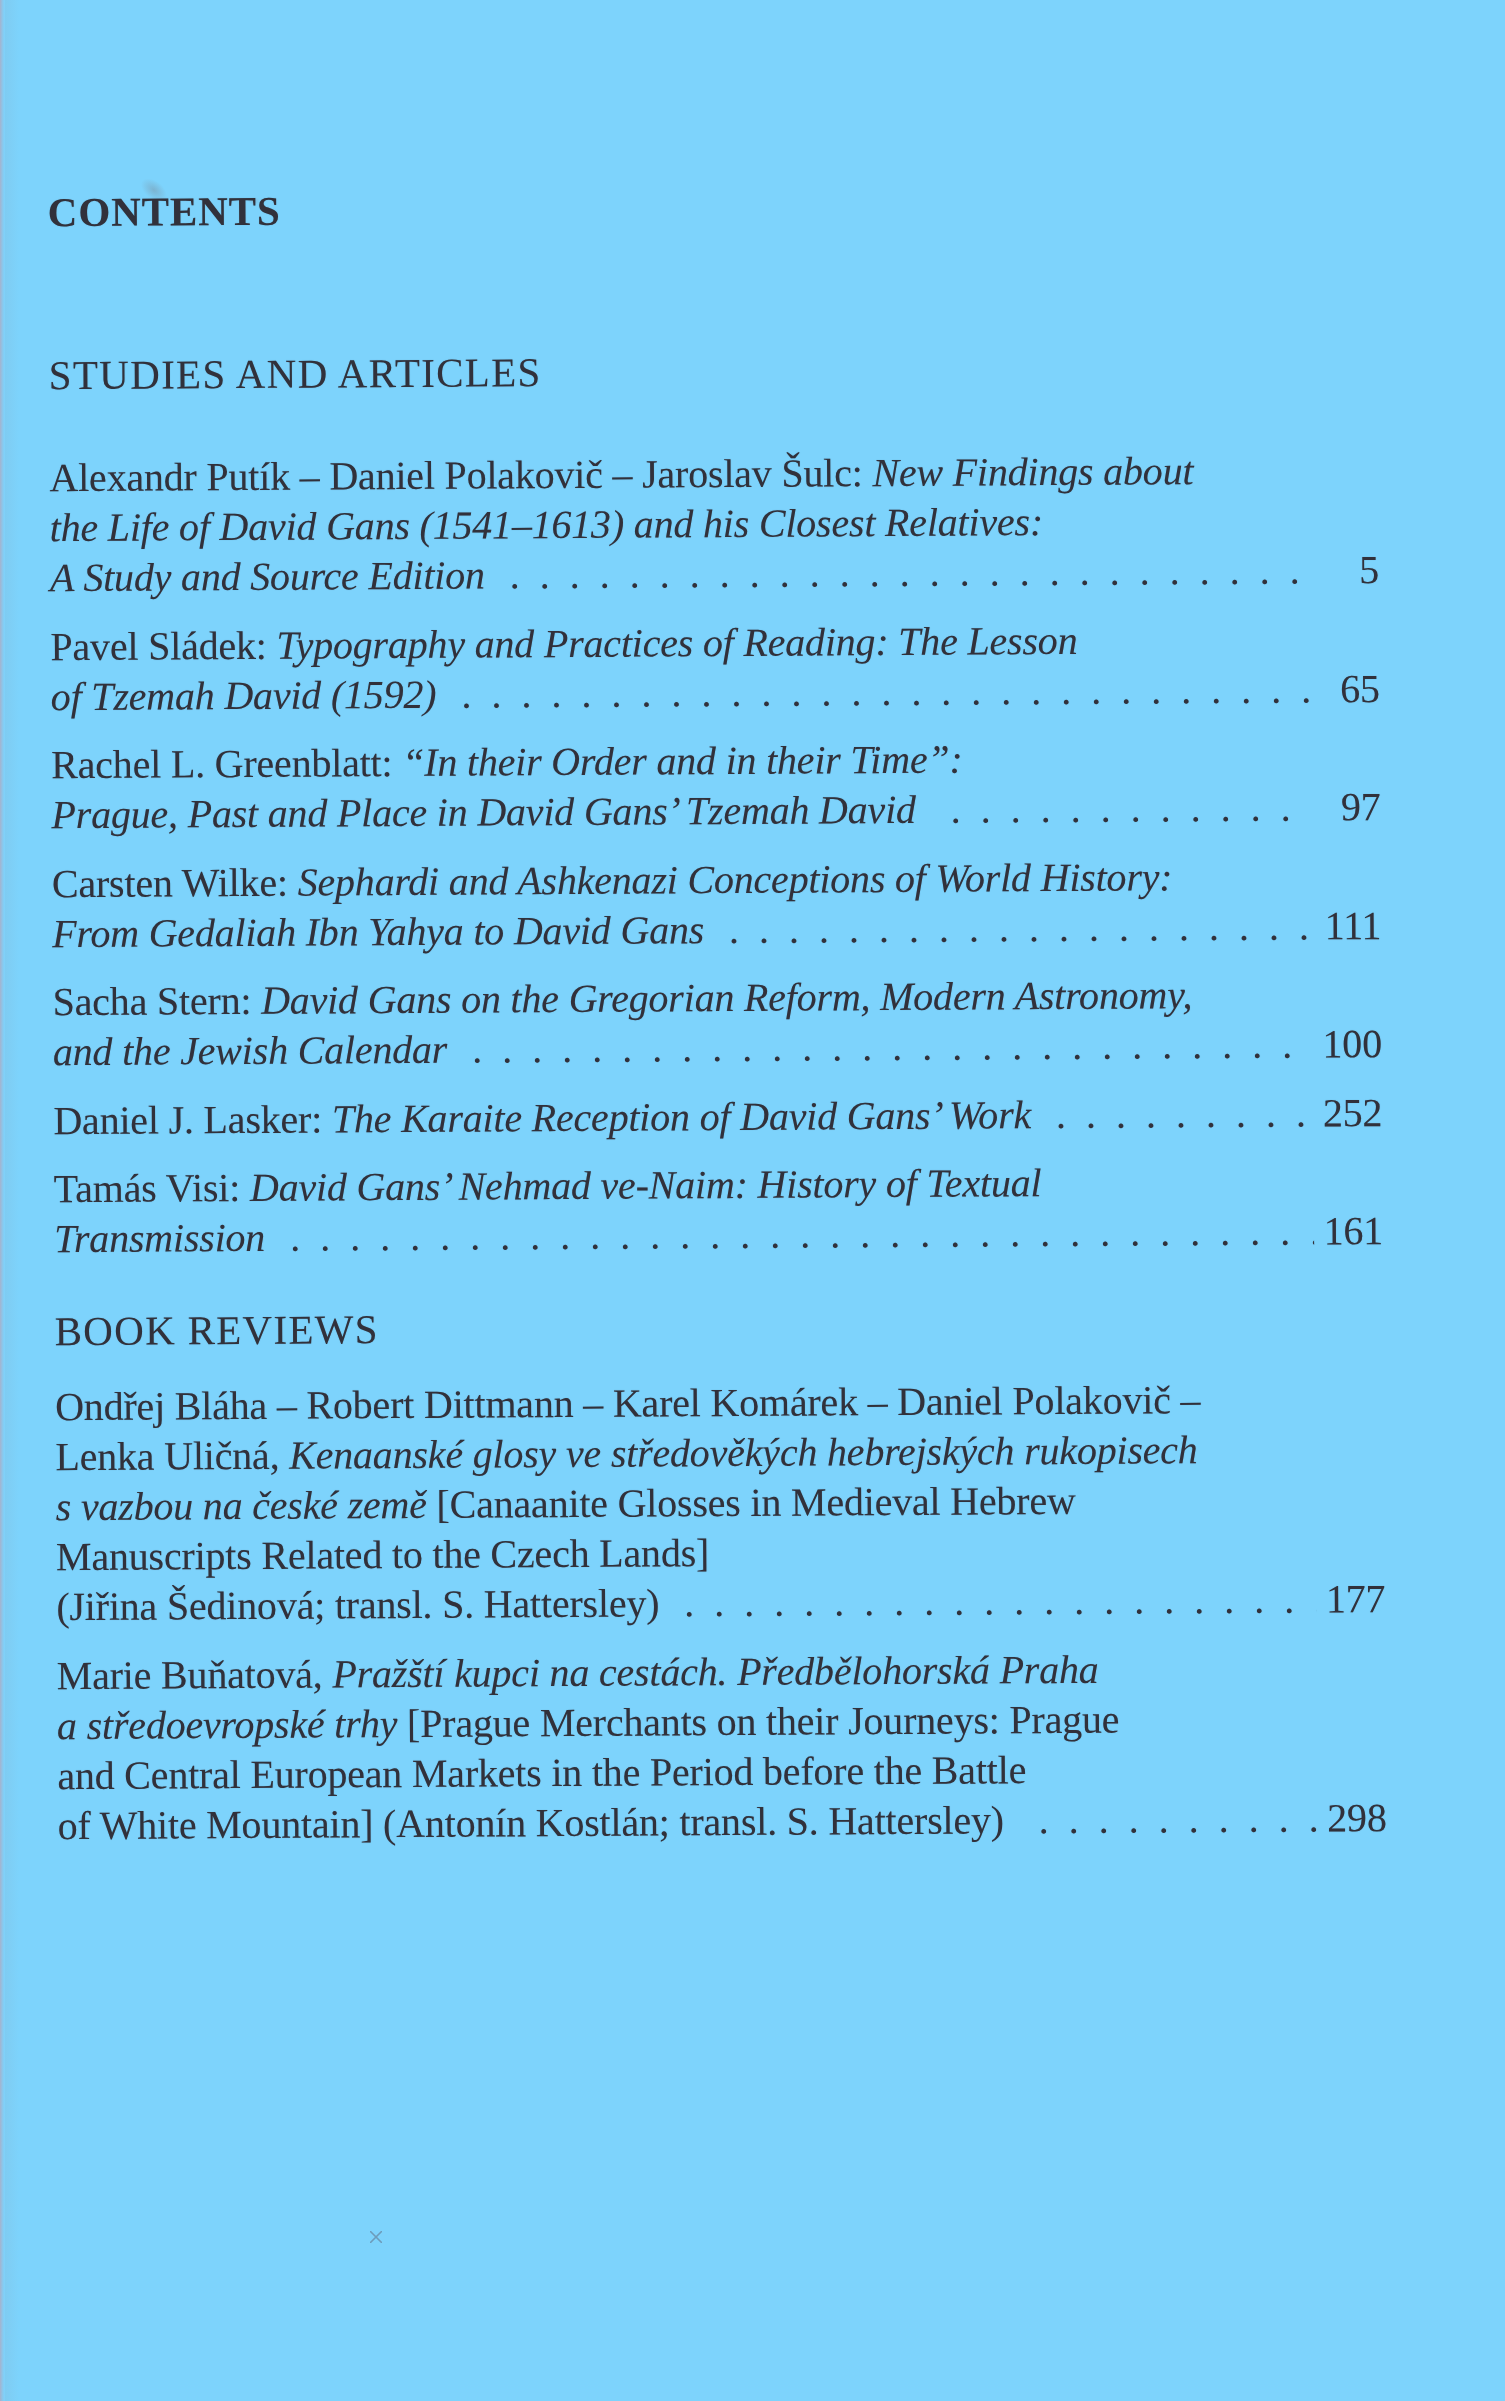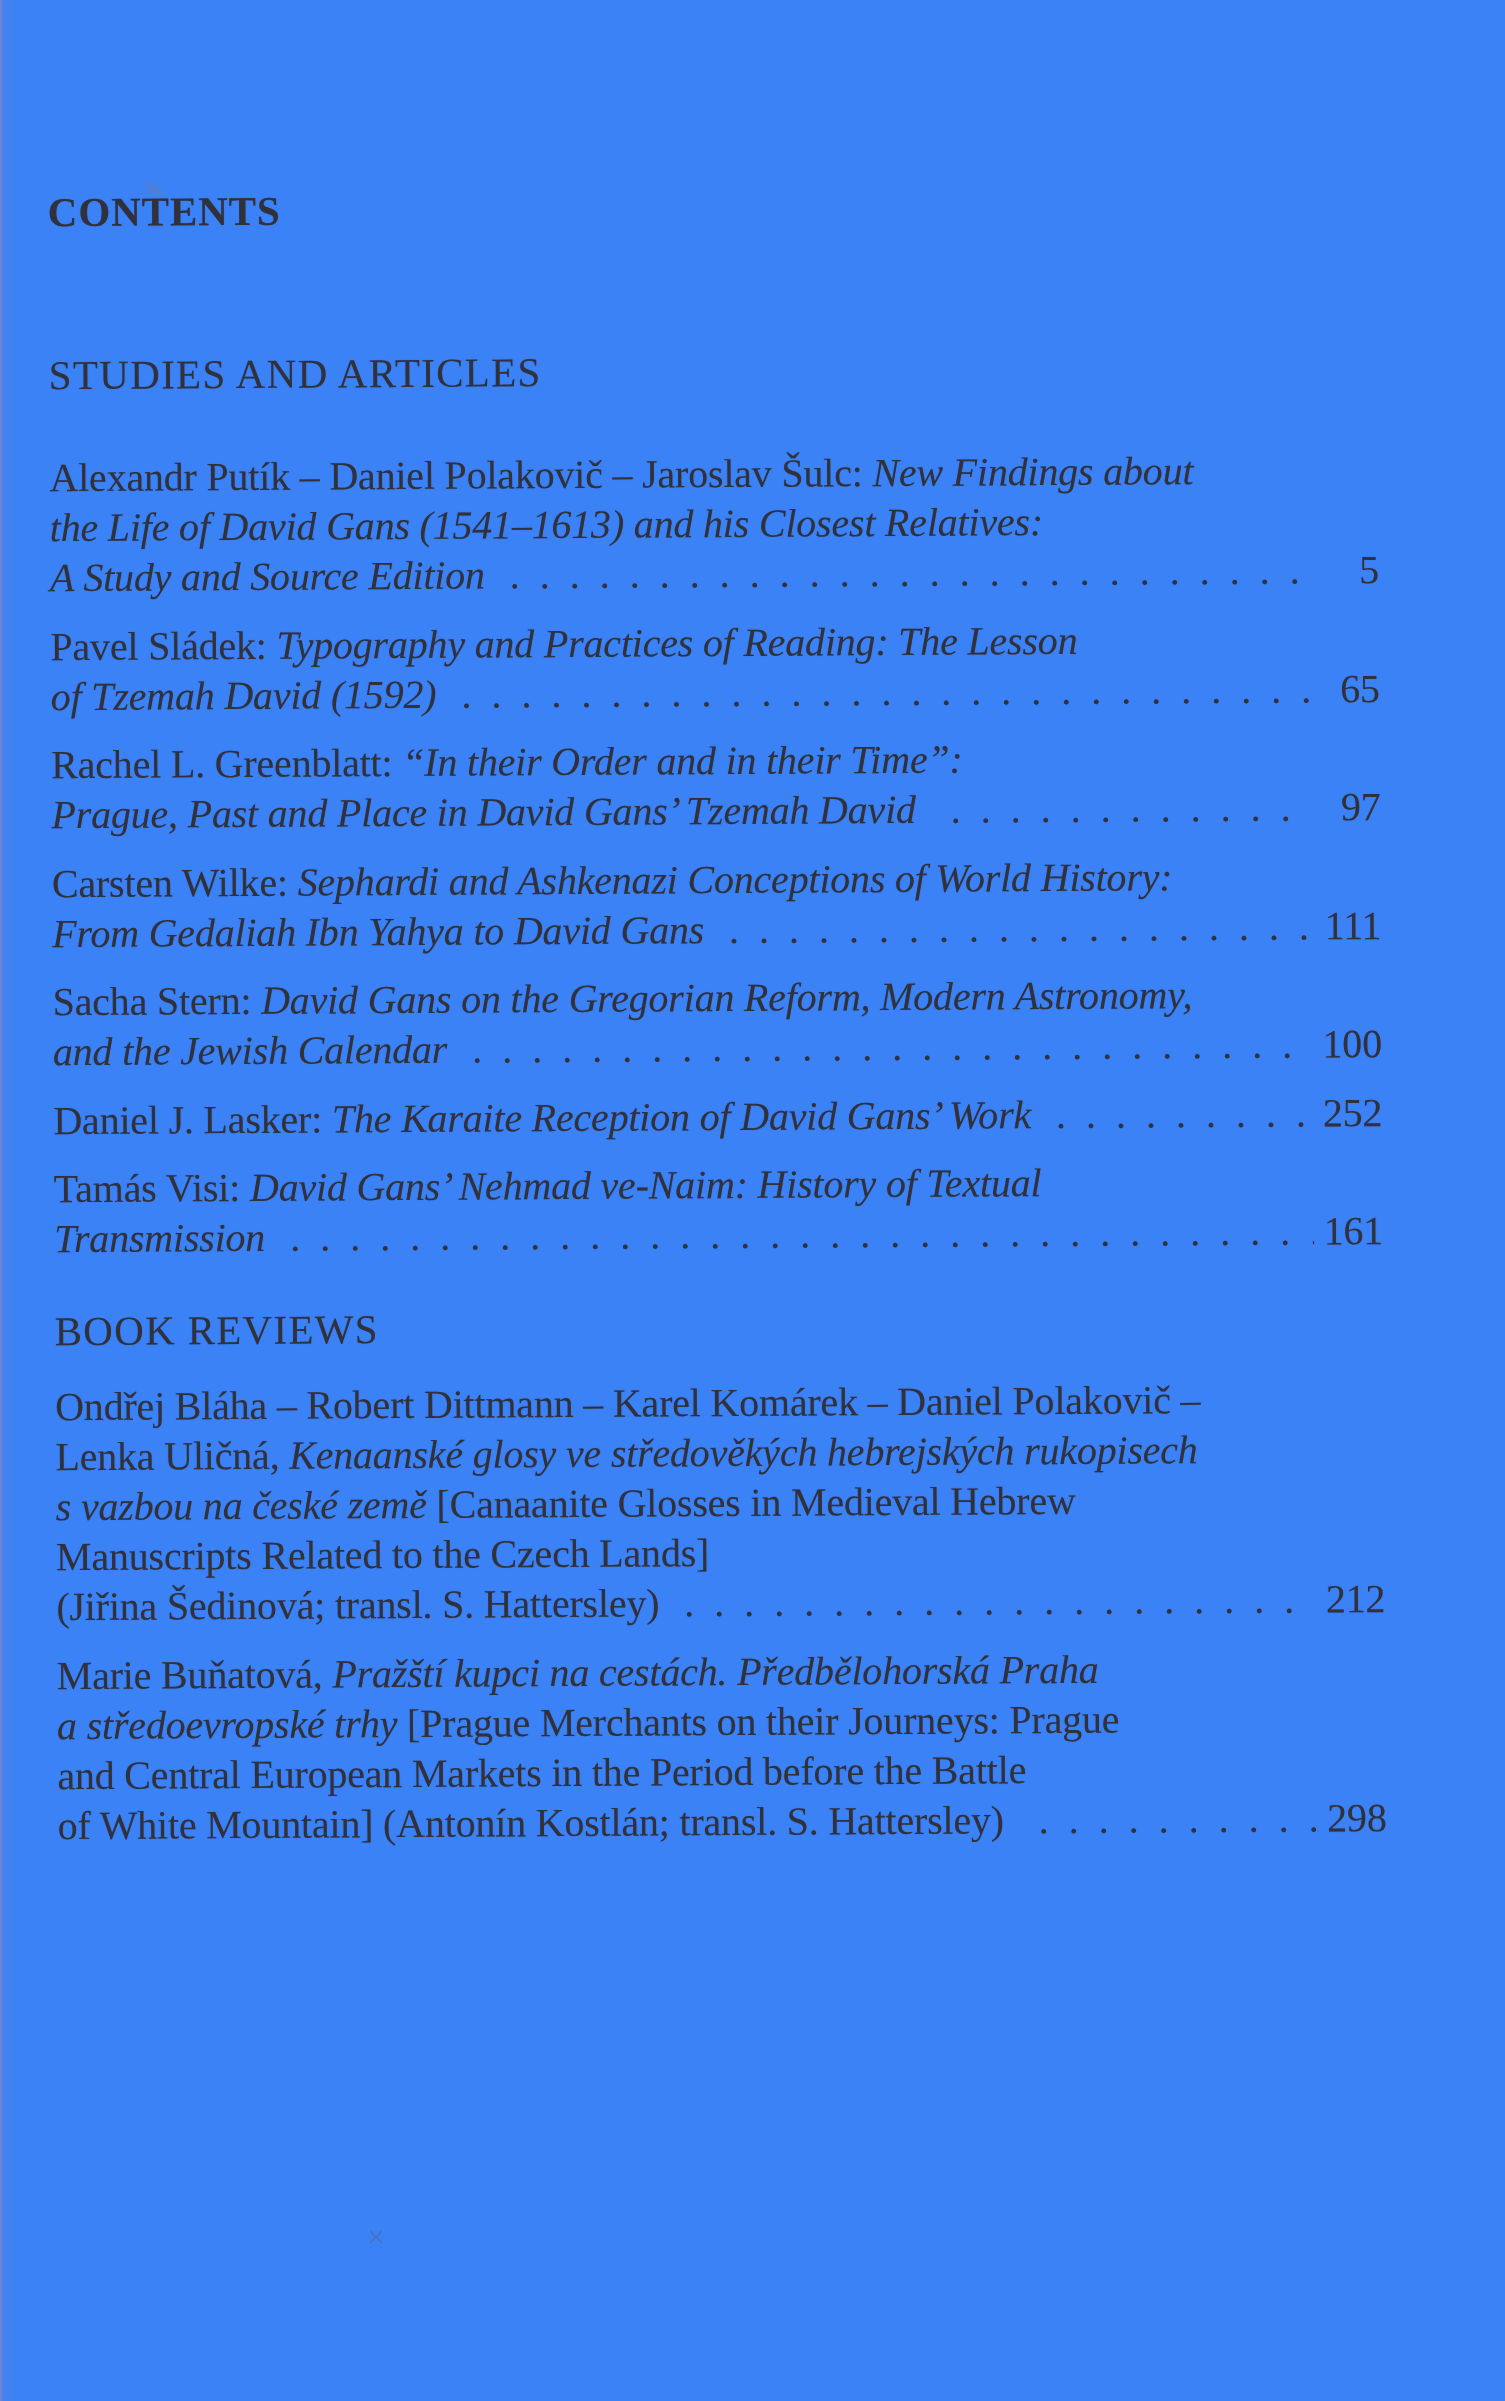--- a/index.html
+++ b/index.html
@@ -4,21 +4,21 @@
 <style>
   html, body { margin: 0; padding: 0; }
   body {
     width: 1506px; height: 2401px;
     background: #fbfaf7;
     overflow: hidden;
     font-family: "Liberation Serif", "DejaVu Serif", serif;
     color: #31313b;
     position: relative;
   }
-  .page { position: absolute; inset: 0; background: #3b82f6; }
+  .page { position: absolute; inset: 0; background: #7dd3fc; }
 
   
   .edge-left {
     position: absolute; left: 0; top: 0; bottom: 0; width: 5.3px;
     background: linear-gradient(to right, rgba(225,130,135,0.40), rgba(225,130,135,0.10) 60%, transparent);
   }
   .crease {
     position: absolute; left: 5.3px; top: 0; bottom: 0; width: 19.4px;
     background: linear-gradient(to right, rgba(140,140,150,0.10), transparent 70%);
   }
@@ -157,21 +157,21 @@
         <section class="toc-section">
           <h2 class="section-heading">BOOK REVIEWS</h2>
           <div class="entry">
             <div class="line"><span class="seg">Ondřej Bláha – Robert Dittmann – Karel Komárek – Daniel Polakovič –</span></div>
             <div class="line"><span class="seg">Lenka Uličná, </span><span class="seg it">Kenaanské glosy ve středověkých hebrejských rukopisech</span></div>
             <div class="line"><span class="seg it">s vazbou na české země </span><span class="seg">[Canaanite Glosses in Medieval Hebrew</span></div>
             <div class="line"><span class="seg">Manuscripts Related to the Czech Lands]</span></div>
             <div class="line leader-line">
               <span class="seg">(Jiřina Šedinová; transl. S. Hattersley)</span>
               <span class="leader">............................................................</span>
-              <span class="pagenum">212</span>
+              <span class="pagenum">177</span>
             </div>
           </div>
           <div class="entry">
             <div class="line"><span class="seg">Marie Buňatová, </span><span class="seg it">Pražští kupci na cestách. Předbělohorská Praha</span></div>
             <div class="line"><span class="seg it">a středoevropské trhy </span><span class="seg">[Prague Merchants on their Journeys: Prague</span></div>
             <div class="line"><span class="seg">and Central European Markets in the Period before the Battle</span></div>
             <div class="line leader-line">
               <span class="seg">of White Mountain] (Antonín Kostlán; transl. S. Hattersley) </span>
               <span class="leader">............................................................</span>
               <span class="pagenum">298</span>

